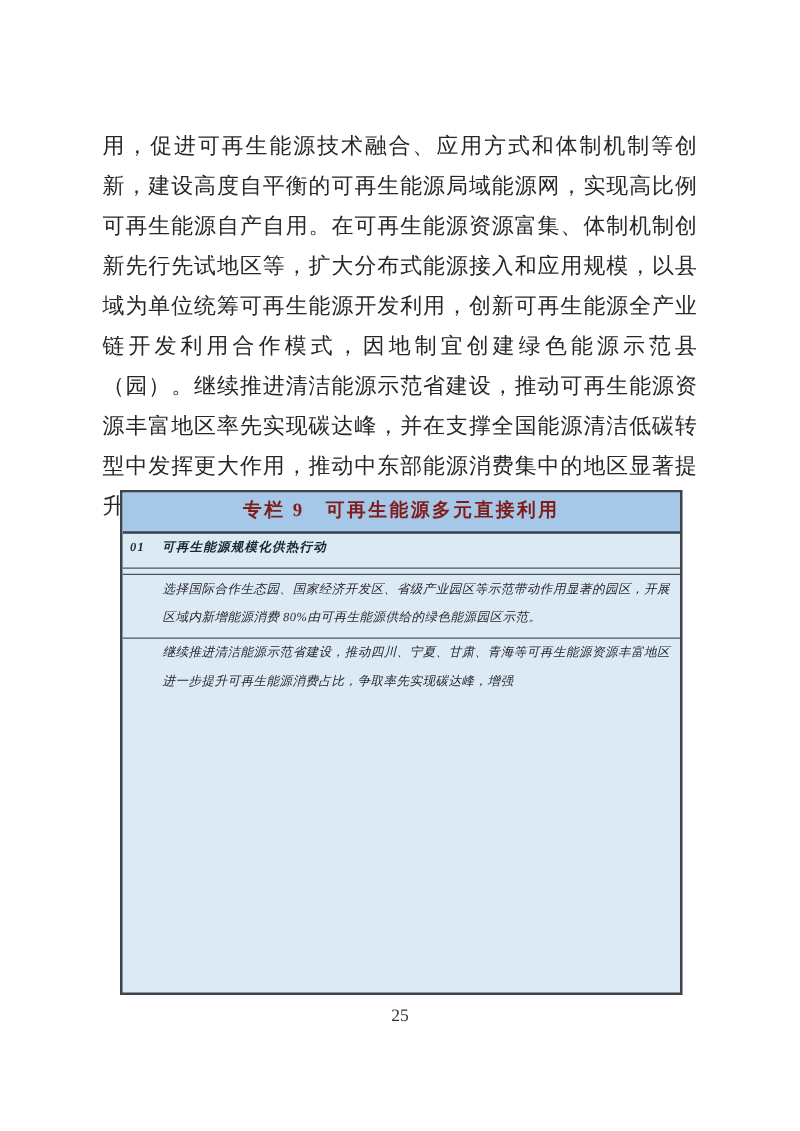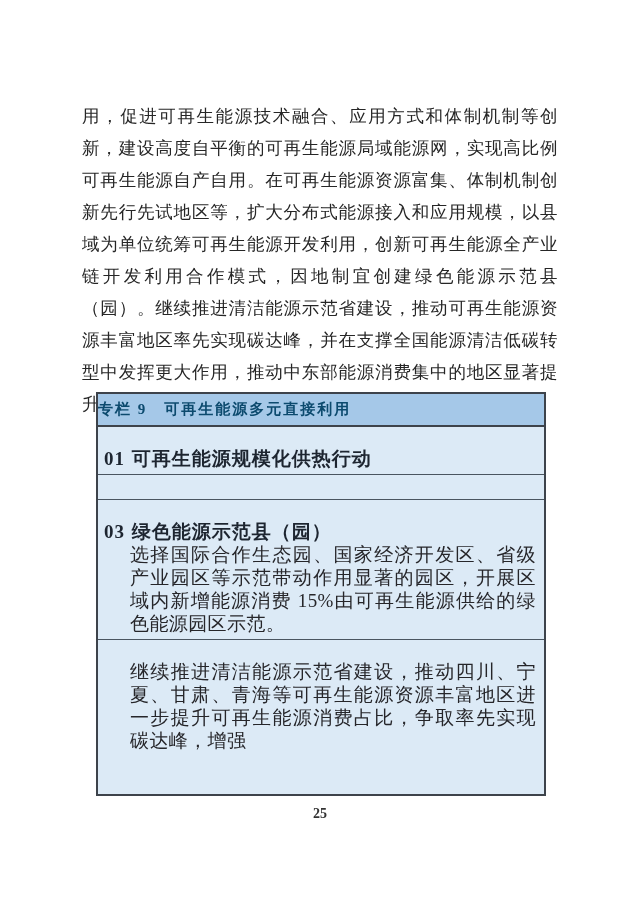--- a/index.html
+++ b/index.html
@@ -23,41 +23,41 @@
     text-align:justify;text-justify:inter-ideograph;
     letter-spacing:0.5px;color:#262626;
   }
   .callout{
     position:absolute;top:392px;left:96px;width:450px;height:404px;
     background:var(--body-bg);
     border:2px solid var(--border);
     box-sizing:border-box;overflow:hidden;
   }
   .callout-header{
-    height:31px;line-height:31px;text-align:left;
+    height:31px;line-height:31px;text-align:center;
     background:var(--header-bg);
     border-bottom:2px solid var(--border);
-    font-weight:bold;font-size:15px;letter-spacing:2px;color:#0c4a6e;
+    font-weight:bold;font-size:15px;letter-spacing:2px;color:#7f1d1d;
   }
   .callout-item{
-    padding:20px 8px 4px 6px;
+    padding:0 8px 4px 6px;
     border-bottom:1px solid #4a5560;
-    font-size:19px;color:#26262a;
+    font-size:10px;color:#26262a;font-style:italic;
   }
   .callout-item:last-child{border-bottom:none;}
   .item-head{font-weight:bold;line-height:23px;letter-spacing:1px;color:#1d2530;}
   .item-num{display:inline-block;min-width:22px;}
   .item-body{
     margin:0 0 0 26px;line-height:23px;
     text-align:justify;text-justify:inter-ideograph;
     letter-spacing:0.4px;
   }
   .page-number{
     position:absolute;top:806px;left:0;width:100%;
-    text-align:center;font-size:14px;color:#333333;font-weight:bold;
+    text-align:center;font-size:14px;color:#333333;
   }
 </style>
 </head>
 <body>
 
 <div class="page">
 
   <p class="body-paragraph">用，促进可再生能源技术融合、应用方式和体制机制等创新，建设高度自平衡的可再生能源局域能源网，实现高比例可再生能源自产自用。在可再生能源资源富集、体制机制创新先行先试地区等，扩大分布式能源接入和应用规模，以县域为单位统筹可再生能源开发利用，创新可再生能源全产业链开发利用合作模式，因地制宜创建绿色能源示范县（园）。继续推进清洁能源示范省建设，推动可再生能源资源丰富地区率先实现碳达峰，并在支撑全国能源清洁低碳转型中发挥更大作用，推动中东部能源消费集中的地区显著提升可再生能源消费比重。</p>
 
   <div class="callout">
@@ -68,25 +68,21 @@
       <div class="item-head">
         <span class="item-num">01</span>
         <span class="item-title">可再生能源规模化供热行动</span>
       </div>
     </div>
 
     <div class="callout-item">
     </div>
 
     <div class="callout-item">
-      <div class="item-head">
-        <span class="item-num">03</span>
-        <span class="item-title">绿色能源示范县（园）</span>
-      </div>
-      <p class="item-body">选择国际合作生态园、国家经济开发区、省级产业园区等示范带动作用显著的园区，开展区域内新增能源消费 15%由可再生能源供给的绿色能源园区示范。</p>
+      <p class="item-body">选择国际合作生态园、国家经济开发区、省级产业园区等示范带动作用显著的园区，开展区域内新增能源消费 80%由可再生能源供给的绿色能源园区示范。</p>
     </div>
 
     <div class="callout-item">
       <p class="item-body">继续推进清洁能源示范省建设，推动四川、宁夏、甘肃、青海等可再生能源资源丰富地区进一步提升可再生能源消费占比，争取率先实现碳达峰，增强</p>
     </div>
 
   </div>
 
   <div class="page-number">25</div>
 

